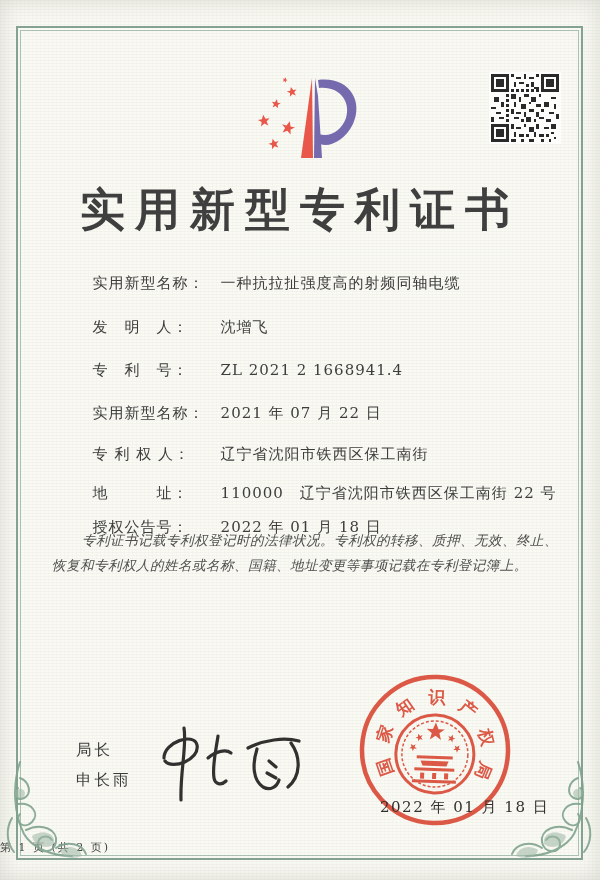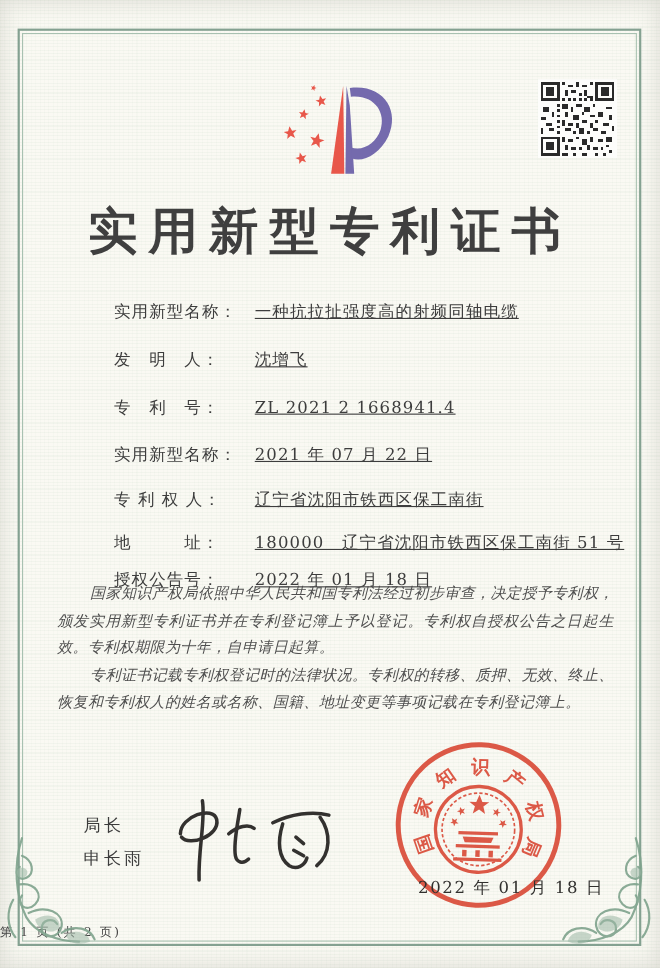--- a/index.html
+++ b/index.html
@@ -28,22 +28,22 @@
     font-size:15px;letter-spacing:4px;color:#424242;white-space:pre;
   }
   .logo{position:absolute;left:252px;top:66px;width:112px;height:100px;}
   .qr{position:absolute;left:489px;top:72px;width:72px;height:72px;}
   .title{
     position:absolute;left:0;top:180px;width:600px;text-align:center;
     font-size:45px;font-weight:700;letter-spacing:10px;color:#3f3f3f;
   }
   .fields{position:absolute;left:58px;top:0;width:500px;}
   .frow{position:absolute;left:0;font-size:15px;color:#3d3d3d;letter-spacing:1px;white-space:pre;}
-  .frow .lbl{display:inline-block;min-width:128px;white-space:pre;margin-left:11px;}
-  .frow .val{white-space:pre;text-decoration:underline;}
+  .frow .lbl{display:inline-block;min-width:128px;white-space:pre;}
+  .frow .val{white-space:pre;}
   .pair2{position:absolute;left:272px;top:0;white-space:pre;}
   .paras{
     position:absolute;left:52px;top:528px;width:506px;
     font-size:13.6px;line-height:1.82;color:#4f4f4f;text-align:justify;
     font-style:italic;letter-spacing:0.4px;
   }
   .paras p{margin:0;text-indent:2.2em;}
   .signer{position:absolute;left:76px;font-size:15.5px;color:#3c3c3c;letter-spacing:3px;}
   .sig-svg{position:absolute;left:150px;top:720px;z-index:2;}
   .seal-svg{position:absolute;left:355px;top:670px;z-index:2;transform:rotate(2deg);}
@@ -221,29 +221,28 @@
     <div class="frow" style="top:343px">
       <span class="lbl">专　利　号：</span><span class="val">ZL 2021 2 1668941.4</span>
     </div>
     <div class="frow" style="top:386px">
       <span class="lbl">实用新型名称：</span><span class="val">2021 年 07 月 22 日</span>
     </div>
     <div class="frow" style="top:427px">
       <span class="lbl">专 利 权 人：</span><span class="val">辽宁省沈阳市铁西区保工南街</span>
     </div>
     <div class="frow" style="top:466px">
-      <span class="lbl">地　　　址：</span><span class="val">180000　辽宁省沈阳市铁西区保工南街 51 号</span>
+      <span class="lbl">地　　　址：</span><span class="val">110000　辽宁省沈阳市铁西区保工南街 22 号</span>
     </div>
     <div class="frow" style="top:500px;width:500px">
       <span class="lbl">授权公告号：</span><span class="val">2022 年 01 月 18 日</span>
     </div>
   </div>
 
   <div class="paras">
-    <p>国家知识产权局依照中华人民共和国专利法经过初步审查，决定授予专利权，颁发实用新型专利证书并在专利登记簿上予以登记。专利权自授权公告之日起生效。专利权期限为十年，自申请日起算。</p>
     <p>专利证书记载专利权登记时的法律状况。专利权的转移、质押、无效、终止、恢复和专利权人的姓名或名称、国籍、地址变更等事项记载在专利登记簿上。</p>
   </div>
 
   <div class="signer" style="top:740px">局长</div>
   <div class="signer" style="top:770px">申长雨</div>
 
   <svg class="sig-svg" width="180" height="90" viewBox="0 0 180 90">
     <g fill="none" stroke="#33312f" stroke-width="3.2" stroke-linecap="round">
       <path d="M34,8 C37,26 30,52 31,80"></path>
       <path d="M14,38 C14,22 44,12 47,25 C50,40 22,50 15,41"></path>

